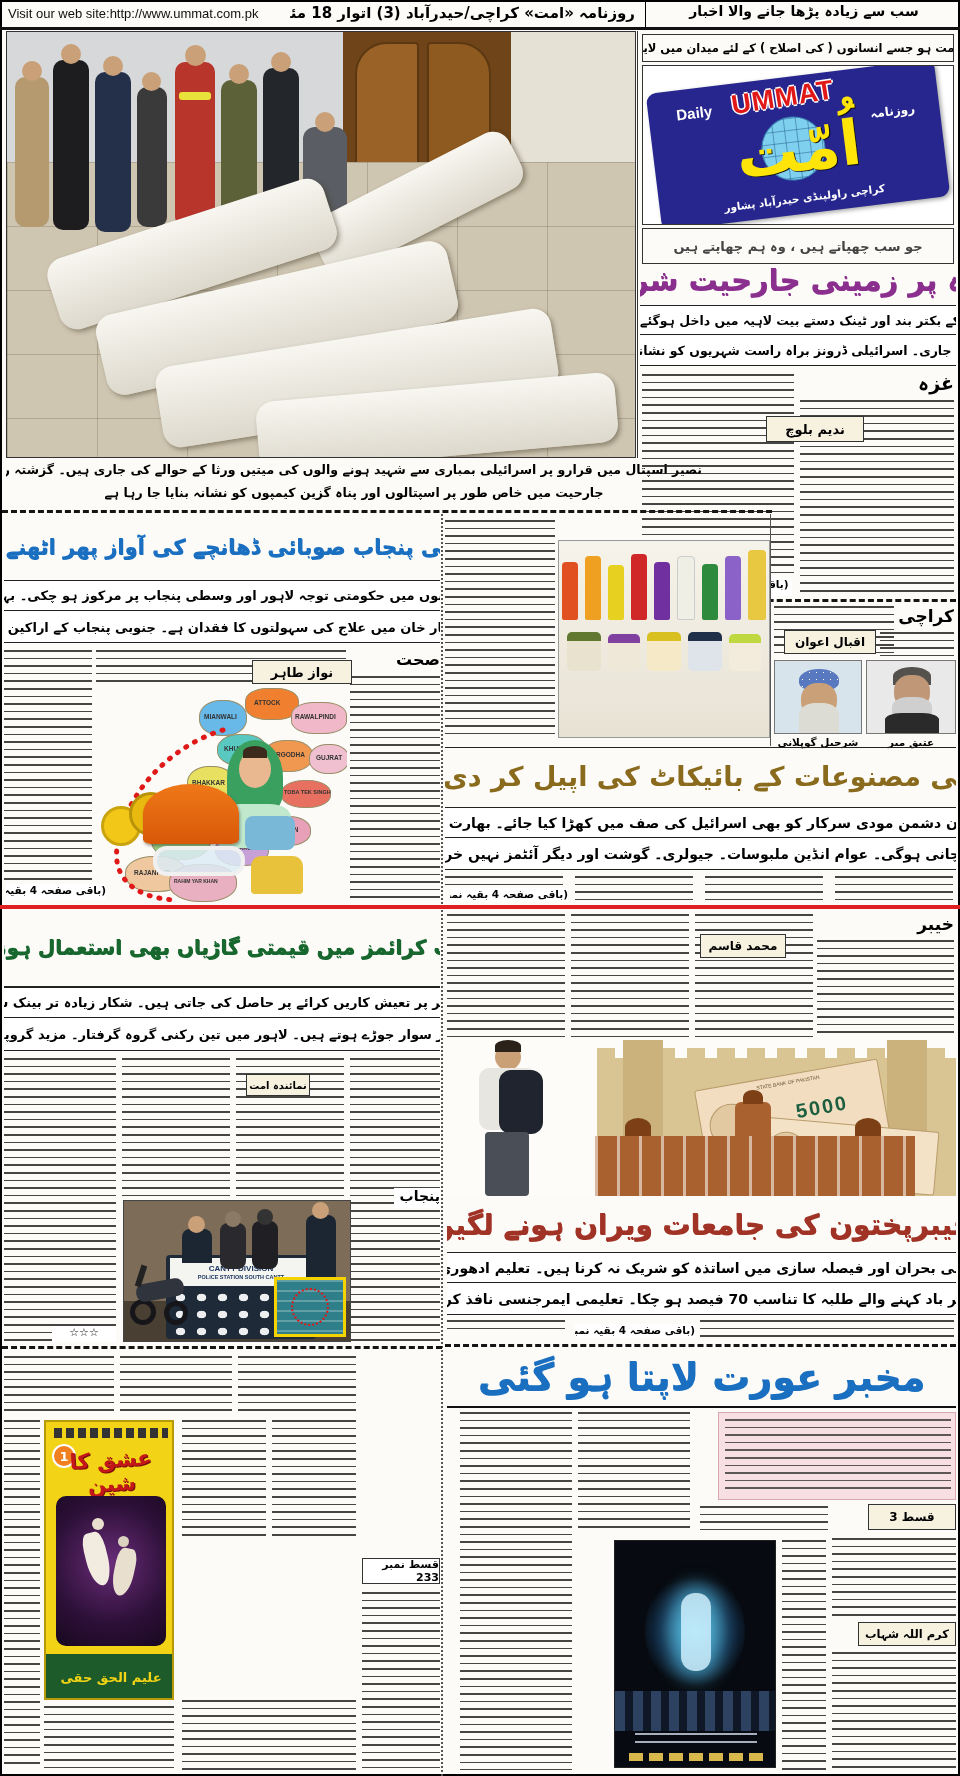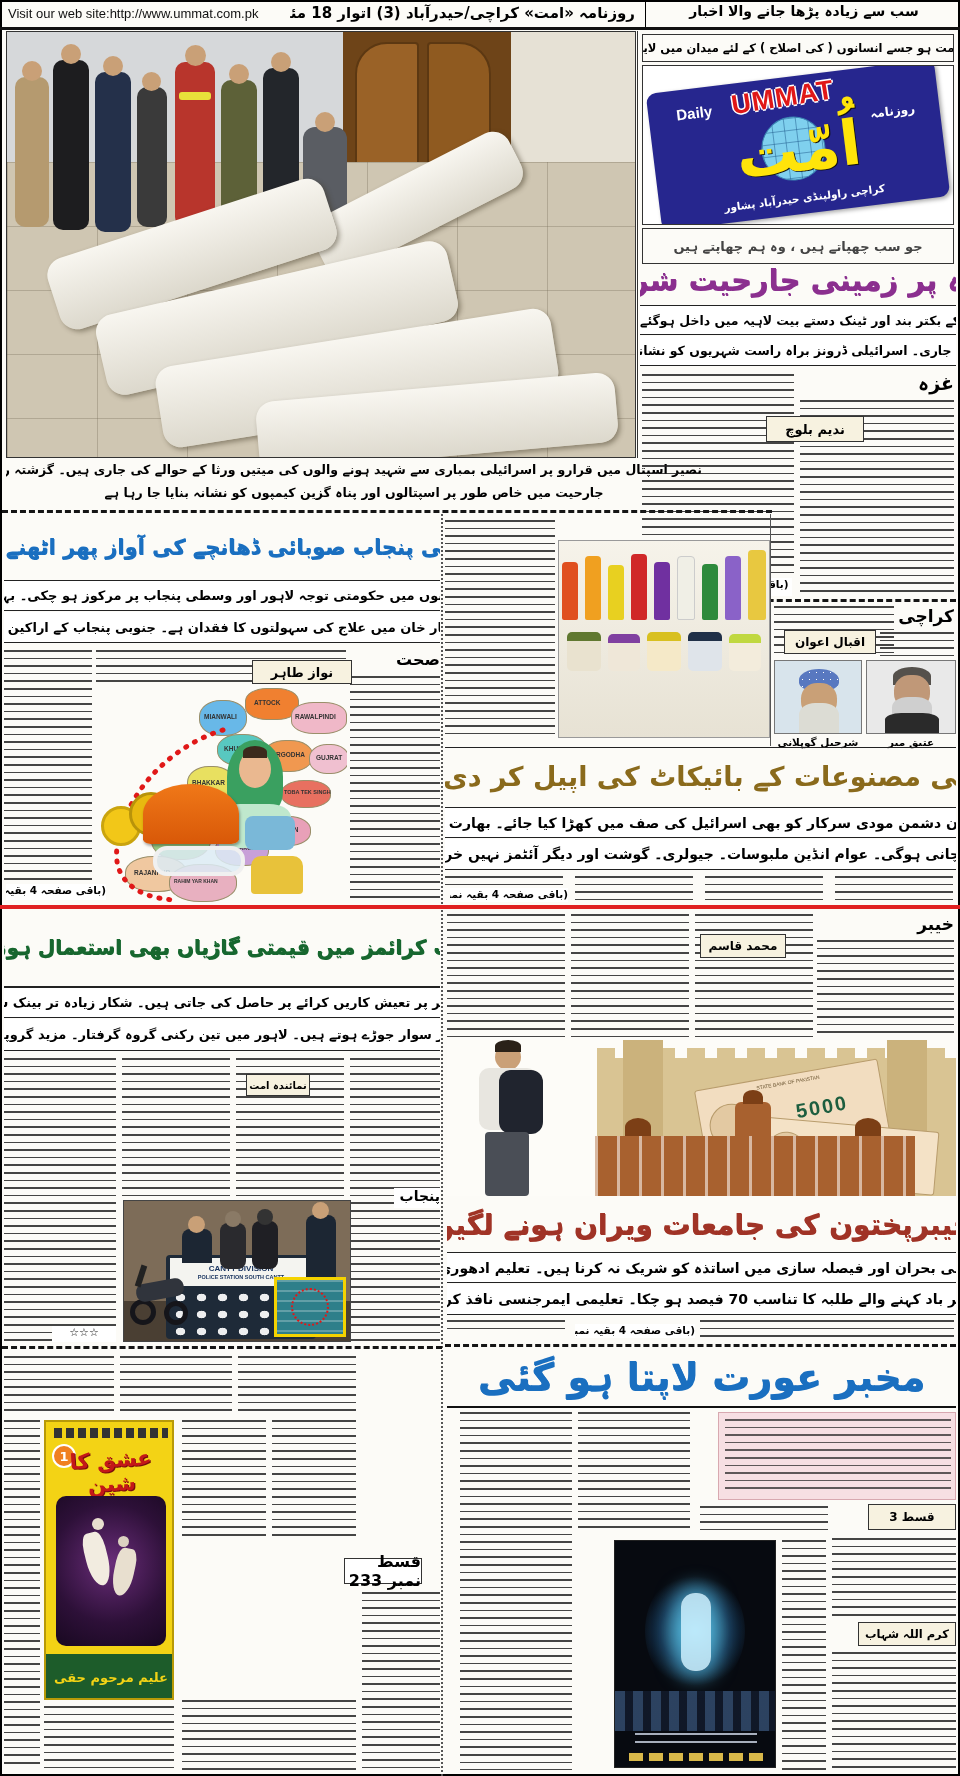--- a/index.html
+++ b/index.html
@@ -362,32 +362,32 @@
   <div class="abs dashes" style="left:2px;top:1346px;width:440px;height:0;"></div>
   <div class="abs greek" style="left:4px;top:1356px;width:110px;height:58px;"></div>
   <div class="abs greek" style="left:120px;top:1356px;width:112px;height:58px;"></div>
   <div class="abs greek" style="left:238px;top:1356px;width:118px;height:58px;"></div>
   <div class="abs greek" style="left:4px;top:1420px;width:36px;height:350px;"></div>
   <div class="abs greek" style="left:182px;top:1420px;width:84px;height:118px;"></div>
   <div class="abs greek" style="left:272px;top:1420px;width:84px;height:118px;"></div>
   <div class="abs greek" style="left:182px;top:1700px;width:174px;height:70px;"></div>
   <div class="abs greek" style="left:44px;top:1706px;width:130px;height:64px;"></div>
 
-  <div class="abs urdu bybox" style="left:344px;top:1558px;width:78px;height:26px;font-size:16px;background:#fff;">قسط نمبر 233</div>
+  <div class="abs urdu bybox" style="left:362px;top:1558px;width:78px;height:26px;font-size:11px;background:#fff;">قسط نمبر 233</div>
   <div class="abs greek" style="left:362px;top:1592px;width:78px;height:178px;"></div>
 
   <div class="abs" style="left:44px;top:1420px;width:130px;height:280px;background:#f3d315;border:2px solid #b89a08;overflow:hidden;">
     <div class="abs" style="left:8px;top:6px;width:114px;height:10px;background:repeating-linear-gradient(90deg,#333 0 8px,transparent 8px 12px);"></div>
     <div class="abs" style="left:6px;top:22px;width:24px;height:24px;border-radius:50%;background:#f08020;border:2px solid #fff;display:flex;align-items:center;justify-content:center;font-weight:bold;font-size:13px;color:#fff;">1</div>
     <div class="abs urdu" style="left:4px;top:26px;width:122px;height:40px;color:#c41818;font-size:21px;font-weight:bold;text-align:center;text-shadow:1px 1px 0 #7a0d0d;transform:rotate(-3deg);">عشق کا شین</div>
     <div class="abs" style="left:10px;top:74px;width:110px;height:150px;border-radius:10px;background:radial-gradient(circle at 50% 45%,#6a2d7a 0%,#2d1038 60%,#180820 100%);">
       <span class="abs" style="left:30px;top:36px;width:22px;height:54px;border-radius:50% 50% 80% 80%;background:#f2ece0;transform:rotate(-14deg);"></span>
       <span class="abs" style="left:58px;top:52px;width:20px;height:48px;border-radius:50% 50% 80% 80%;background:#e8dfcf;transform:rotate(12deg);"></span>
       <span class="abs" style="left:36px;top:22px;width:12px;height:12px;border-radius:50%;background:#e8dfcf;"></span>
       <span class="abs" style="left:62px;top:40px;width:11px;height:11px;border-radius:50%;background:#dcd2c0;"></span>
     </div>
     <div class="abs" style="left:0;top:232px;width:130px;height:46px;background:#1d5c2a;display:flex;align-items:center;justify-content:center;">
-      <span class="urdu" style="color:#f3d315;font-size:13px;font-weight:bold;">علیم مرحوم حقی</span>
+      <span class="urdu" style="color:#f3d315;font-size:13px;font-weight:bold;">علیم الحق حقی</span>
     </div>
   </div>
 
 
 </div>
 
 </body></html>

